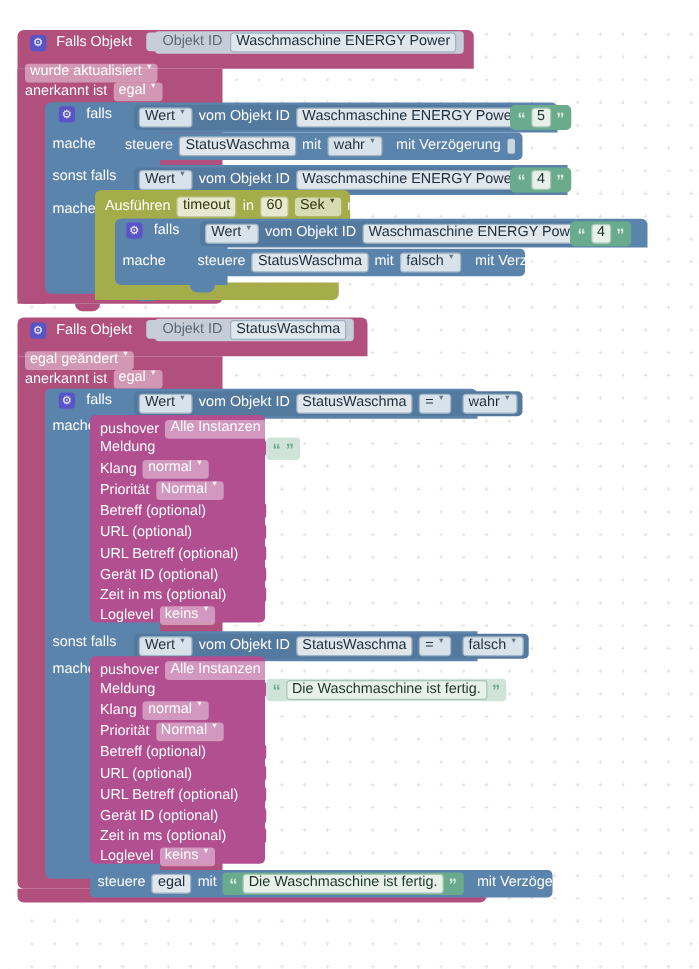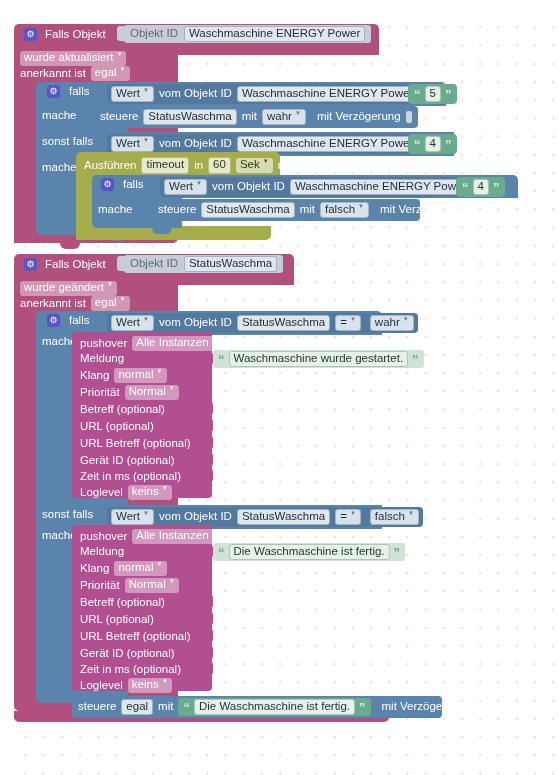--- a/index.html
+++ b/index.html
@@ -266,21 +266,21 @@
   <span class="lbl">Falls Objekt</span>
 </div>
 <div class="blk" style="left:117px; top:256px; width:9px; height:15px; background:#c6cdd6; border-radius:3px 0 0 3px;"></div>
 <div class="blk row" style="left:124px; top:255px; height:18px; padding:0 6px; gap:6px; background:#c6cdd6; border-radius:3px;">
   <span class="lbl" style="color:#5c6b7a;">Objekt ID</span>
   <span class="txt">StatusWaschma</span>
 </div>
 
 <div class="blk" style="left:20px; top:277px;">
   <span class="fld">
-      <span>wurde geändert</span>
+      <span>egal geändert</span>
       <span class="car">▼</span>
     </span>
 </div>
 <div class="blk row" style="left:20px; top:296px; gap:5px;">
   <span class="lbl">anerkannt ist</span>
   <span class="fld">
       <span>egal</span>
       <span class="car">▼</span>
     </span>
 </div>
@@ -320,21 +320,20 @@
       <span>Alle Instanzen</span>
       <span class="car">▼</span>
     </span>
 </div>
 <div class="blk row" style="left:80px; top:353px;">
   <span class="lbl">Meldung</span>
 </div>
 <div class="blk" style="left:205px; top:352px; width:8px; height:13px; background:#b14f91; border-radius:0 3px 3px 0;"></div>
 <div class="blk c-greenlt row" style="left:213px; top:350px; height:18px; border-radius:3px; padding:0 5px; gap:4px;">
   <span class="q" style="color:#6aab8d;">“</span>
-  <span class="txt on-green">Waschmaschine wurde gestartet.</span>
   <span class="q" style="color:#6aab8d;">”</span>
 </div>
 
 <div class="blk row" style="left:80px; top:368px; gap:5px;">
   <span class="lbl">Klang</span>
   <span class="fld">
       <span>normal</span>
       <span class="car">▼</span>
     </span>
 </div>

